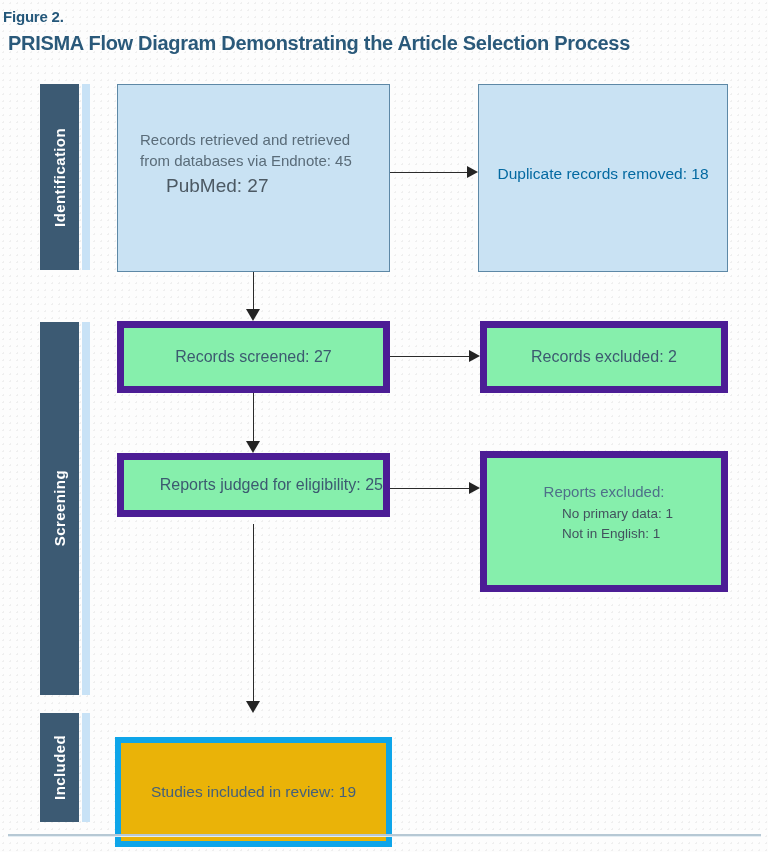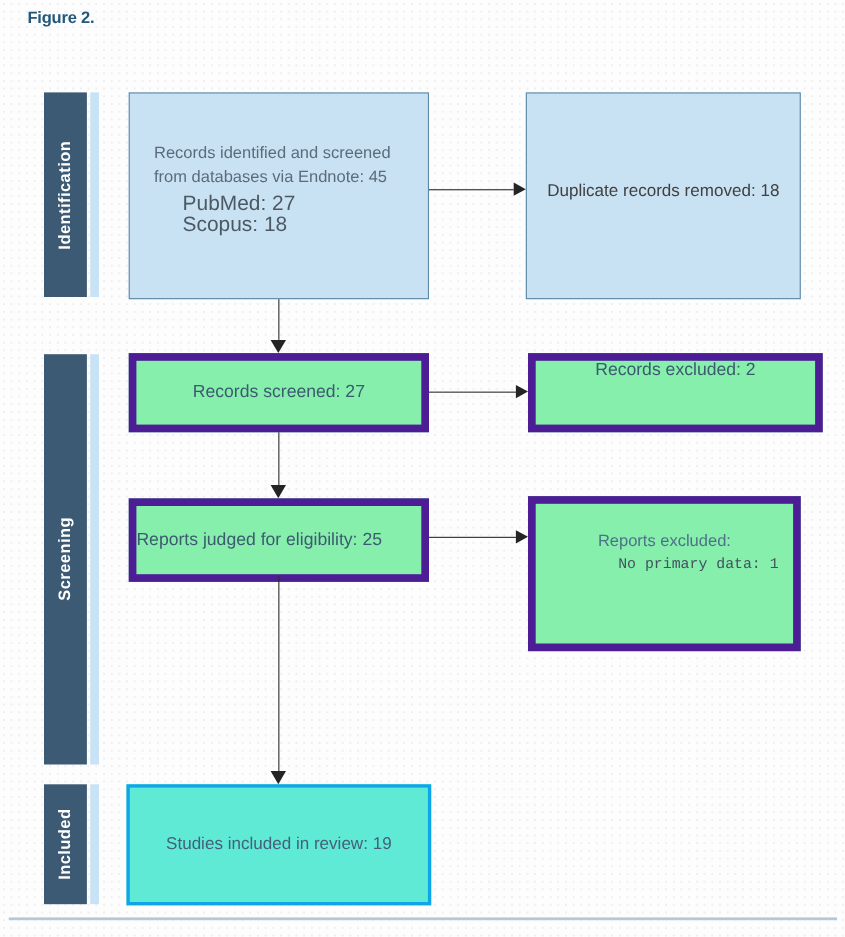--- a/index.html
+++ b/index.html
@@ -9,21 +9,21 @@
     background-color: #fdfdfd;
     background-image: radial-gradient(circle, #efefef 1px, transparent 1px);
     background-size: 7px 7px;
     position: relative;
     overflow: hidden;
   }
   .canvas { position: absolute; inset: 0; }
 
   
   .fig-label {
-    position: absolute; left: 25px; top: 8px;
+    position: absolute; left: 3px; top: 8px;
     font-size: 15px; font-weight: bold; color: #24577a;
     letter-spacing: -0.2px;
   }
   .fig-title {
     position: absolute; left: 8px; top: 32px;
     font-size: 20px; font-weight: bold; color: #2a597a;
     letter-spacing: -0.3px;
   }
 
   
@@ -43,50 +43,50 @@
     background: #c8e2f6;
   }
   .bar-identification, .strip-identification { top: 84px;  height: 186px; }
   .bar-screening,      .strip-screening      { top: 322px; height: 373px; }
   .bar-included,       .strip-included       { top: 713px; height: 109px; }
 
   
   .box { position: absolute; }
   .box-blue  { background: #c9e2f3; border: 1px solid #5d88a6; }
   .box-light { background: #86efac; border: 7px solid #4c1d95; }
-  .box-white { background: #5eead4; border: 3px solid #0ea5e9; }
+  .box-white { background: #eab308; border: 6px solid #0ea5e9; margin-top: 24px; }
 
   .box-identified { left: 117px; top: 84px; width: 273px; height: 188px;
     padding: 44px 0 0 22px; }
   .box-identified .main-line {
     font-size: 15px; line-height: 21px; color: #5a6c79;
   }
   .box-identified .sub-lines { margin: 5px 0 0 26px; }
   .box-identified .sub-line {
     font-size: 19px; line-height: 19px; color: #4c5963;
   }
 
   .box-duplicates { left: 478px; top: 84px; width: 250px; height: 188px;
     display: flex; align-items: center; justify-content: center; }
-  .box-duplicates .txt { font-size: 15.5px; color: #404040; margin-top: -8px; }
+  .box-duplicates .txt { font-size: 15.5px; color: #0369a1; margin-top: -8px; }
 
   .box-screened { left: 117px; top: 321px; width: 273px; height: 72px;
     display: flex; align-items: center; justify-content: center; }
-  .box-rexcluded { left: 480px; top: 321px; width: 268px; height: 72px;
-    display: flex; justify-content: center; }
-  .box-eligibility { left: 117px; top: 453px; width: 273px; height: 76px;
-    display: flex; align-items: center; justify-content: flex-start; }
+  .box-rexcluded { left: 480px; top: 321px; width: 248px; height: 72px;
+    display: flex; align-items: center; justify-content: center; }
+  .box-eligibility { left: 117px; top: 453px; width: 273px; height: 64px;
+    display: flex; align-items: center; justify-content: flex-end; }
   .row-txt { font-size: 16px; color: #3c5a70; }
 
   .box-reports-excluded { left: 480px; top: 451px; width: 248px; height: 141px;
     padding-top: 25px; }
   .box-reports-excluded .heading {
     font-size: 15px; color: #4e7089; text-align: center;
   }
-  .box-reports-excluded .items { margin: 4px 0 0 75px; font-family: Liberation Mono, monospace; }
+  .box-reports-excluded .items { margin: 4px 0 0 75px; }
   .box-reports-excluded .item {
     font-size: 13.5px; line-height: 19.5px; color: #42525e;
   }
 
   .box-included-review { left: 115px; top: 713px; width: 277px; height: 110px;
     display: flex; align-items: center; justify-content: center; }
   .box-included-review .txt { font-size: 15.5px; color: #44607a; }
 
   
   .hline { position: absolute; height: 1px; background: #2b2b2b; }
@@ -107,42 +107,42 @@
     position: absolute; left: 8px; top: 834px; width: 753px; height: 3px;
     background: linear-gradient(#b6c8d4, #b6c8d4 2px, #e4edf3 2px);
   }
 </style>
 </head>
 <body>
 
 <div class="canvas">
 
   <div class="fig-label">Figure 2.</div>
+  <div class="fig-title">PRISMA Flow Diagram Demonstrating the Article Selection Process</div>
 
   <div class="stage-bar bar-identification">
     <span class="vtext">Identification</span>
   </div>
   <div class="stage-strip strip-identification"></div>
 
   <div class="stage-bar bar-screening">
     <span class="vtext">Screening</span>
   </div>
   <div class="stage-strip strip-screening"></div>
 
   <div class="stage-bar bar-included">
     <span class="vtext">Included</span>
   </div>
   <div class="stage-strip strip-included"></div>
 
   <div class="box box-blue box-identified">
-    <div class="main-line">Records identified and screened</div>
+    <div class="main-line">Records retrieved and retrieved</div>
     <div class="main-line">from databases via Endnote: 45</div>
     <div class="sub-lines">
       <div class="sub-line">PubMed: 27</div>
-      <div class="sub-line">Scopus: 18</div>
     </div>
   </div>
 
   <div class="box box-blue box-duplicates">
     <div class="txt">Duplicate records removed: 18</div>
   </div>
 
   <div class="box box-light box-screened">
     <div class="row-txt">Records screened: 27</div>
   </div>
@@ -152,20 +152,21 @@
   </div>
 
   <div class="box box-light box-eligibility">
     <div class="row-txt">Reports judged for eligibility: 25</div>
   </div>
 
   <div class="box box-light box-reports-excluded">
     <div class="heading">Reports excluded:</div>
     <div class="items">
       <div class="item">No primary data: 1</div>
+      <div class="item">Not in English: 1</div>
     </div>
   </div>
 
   <div class="box box-white box-included-review">
     <div class="txt">Studies included in review: 19</div>
   </div>
 
   <div class="hline" style="left:390px; top:172px; width:77px;"></div>
   <div class="head-right" style="left:467px; top:166px;"></div>
 

